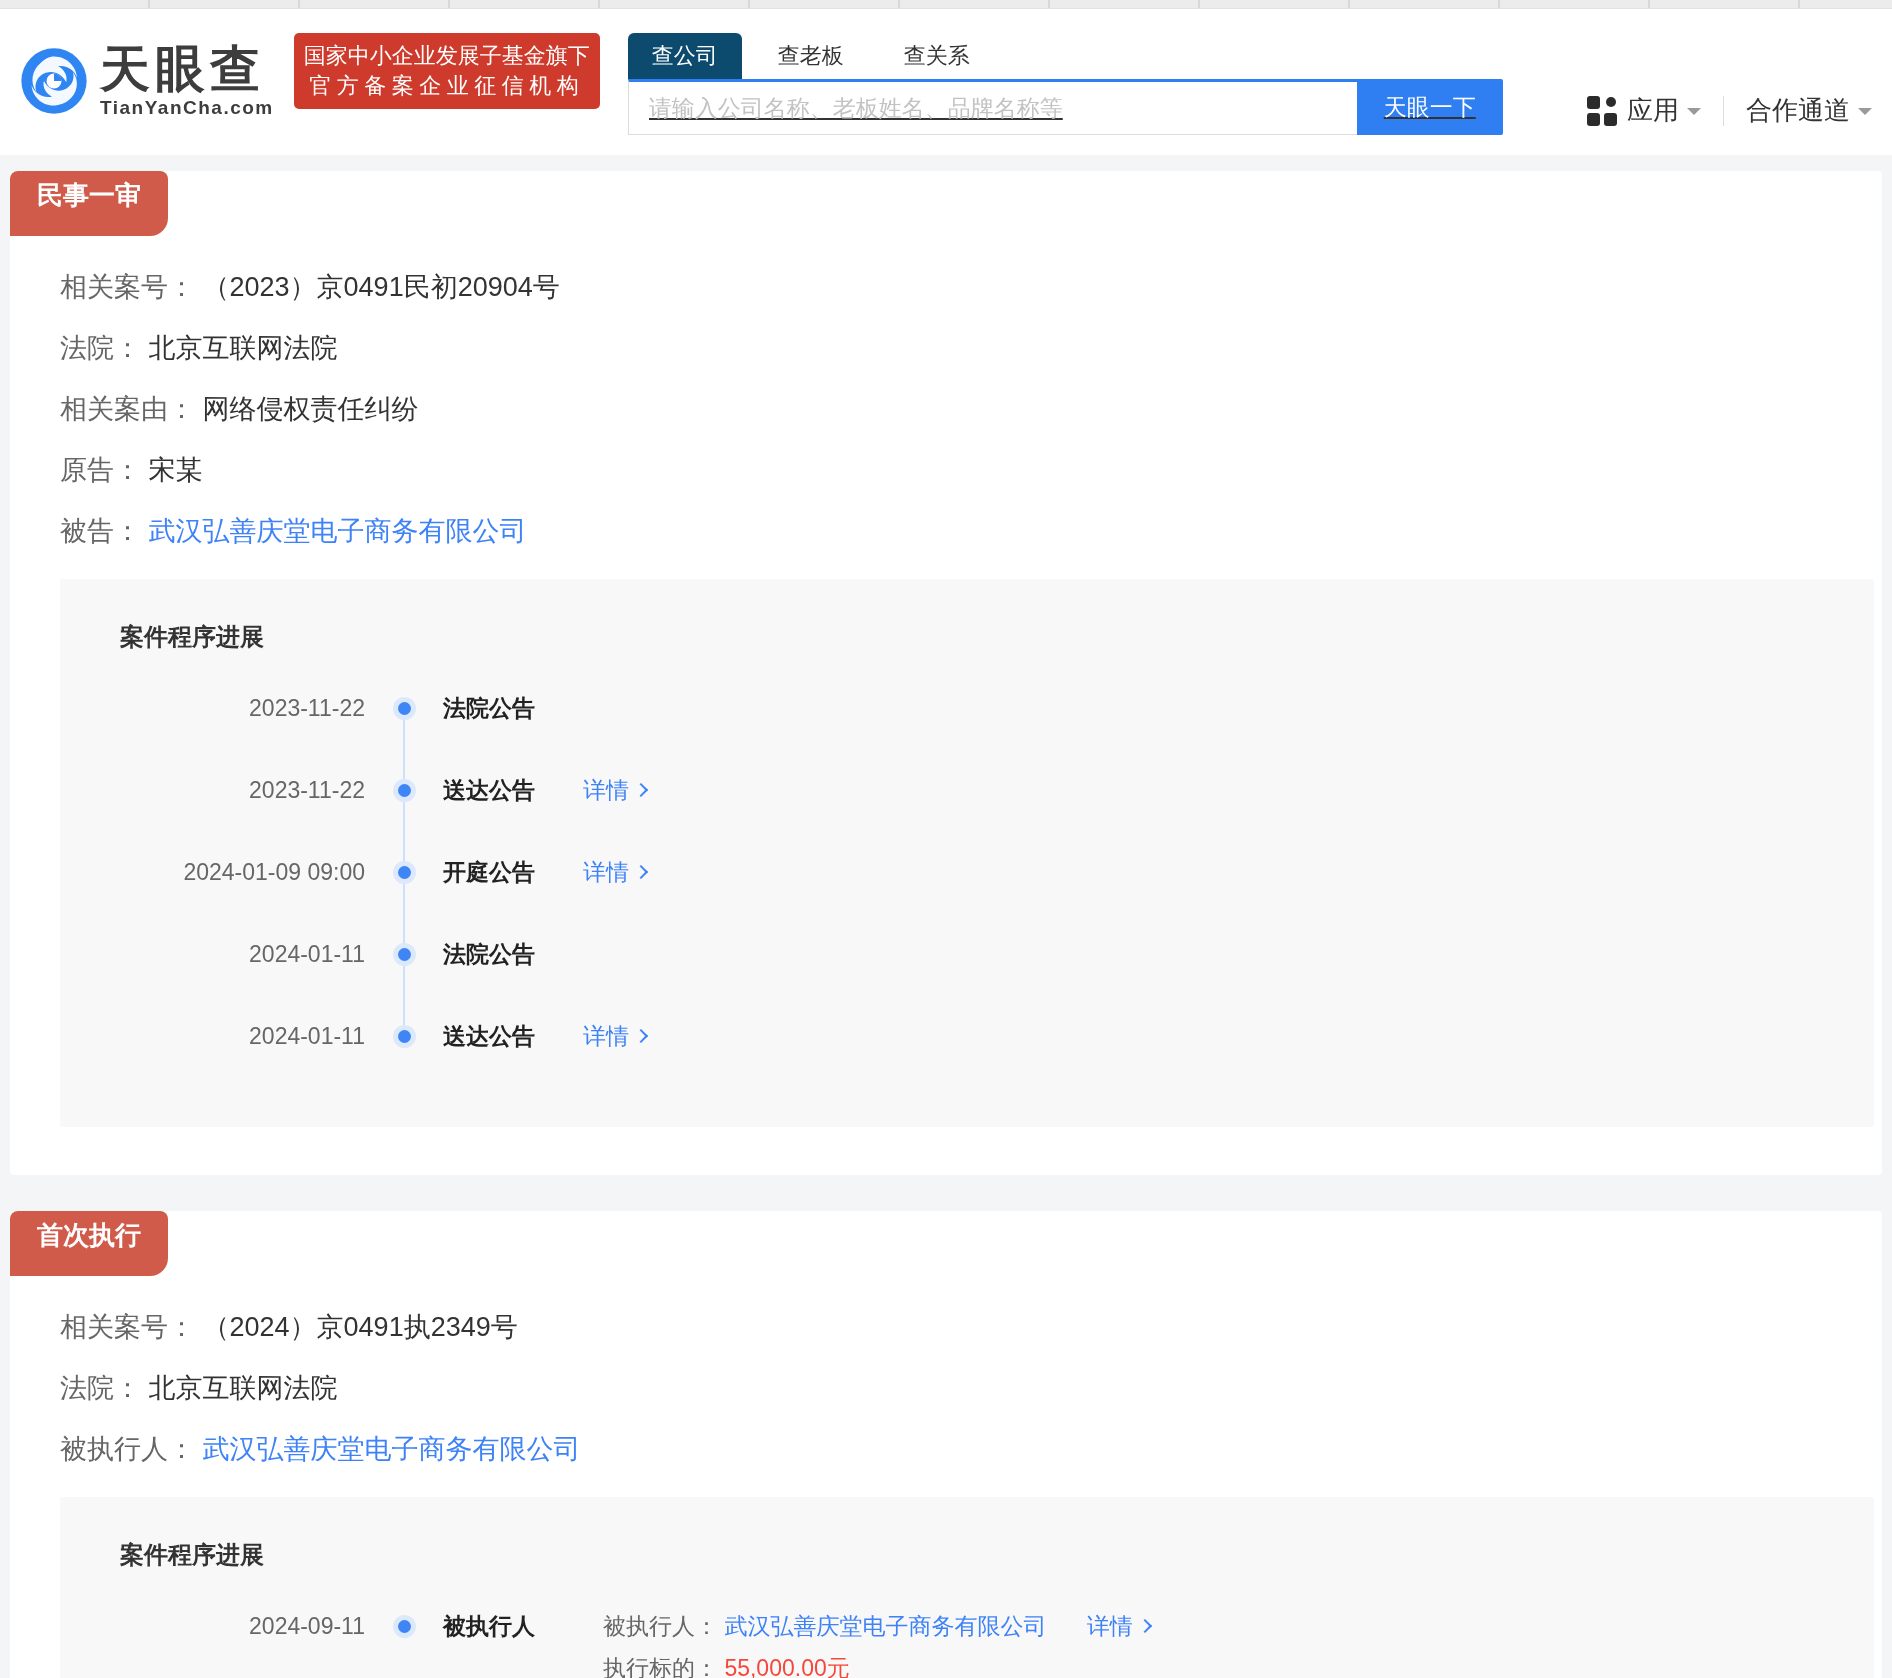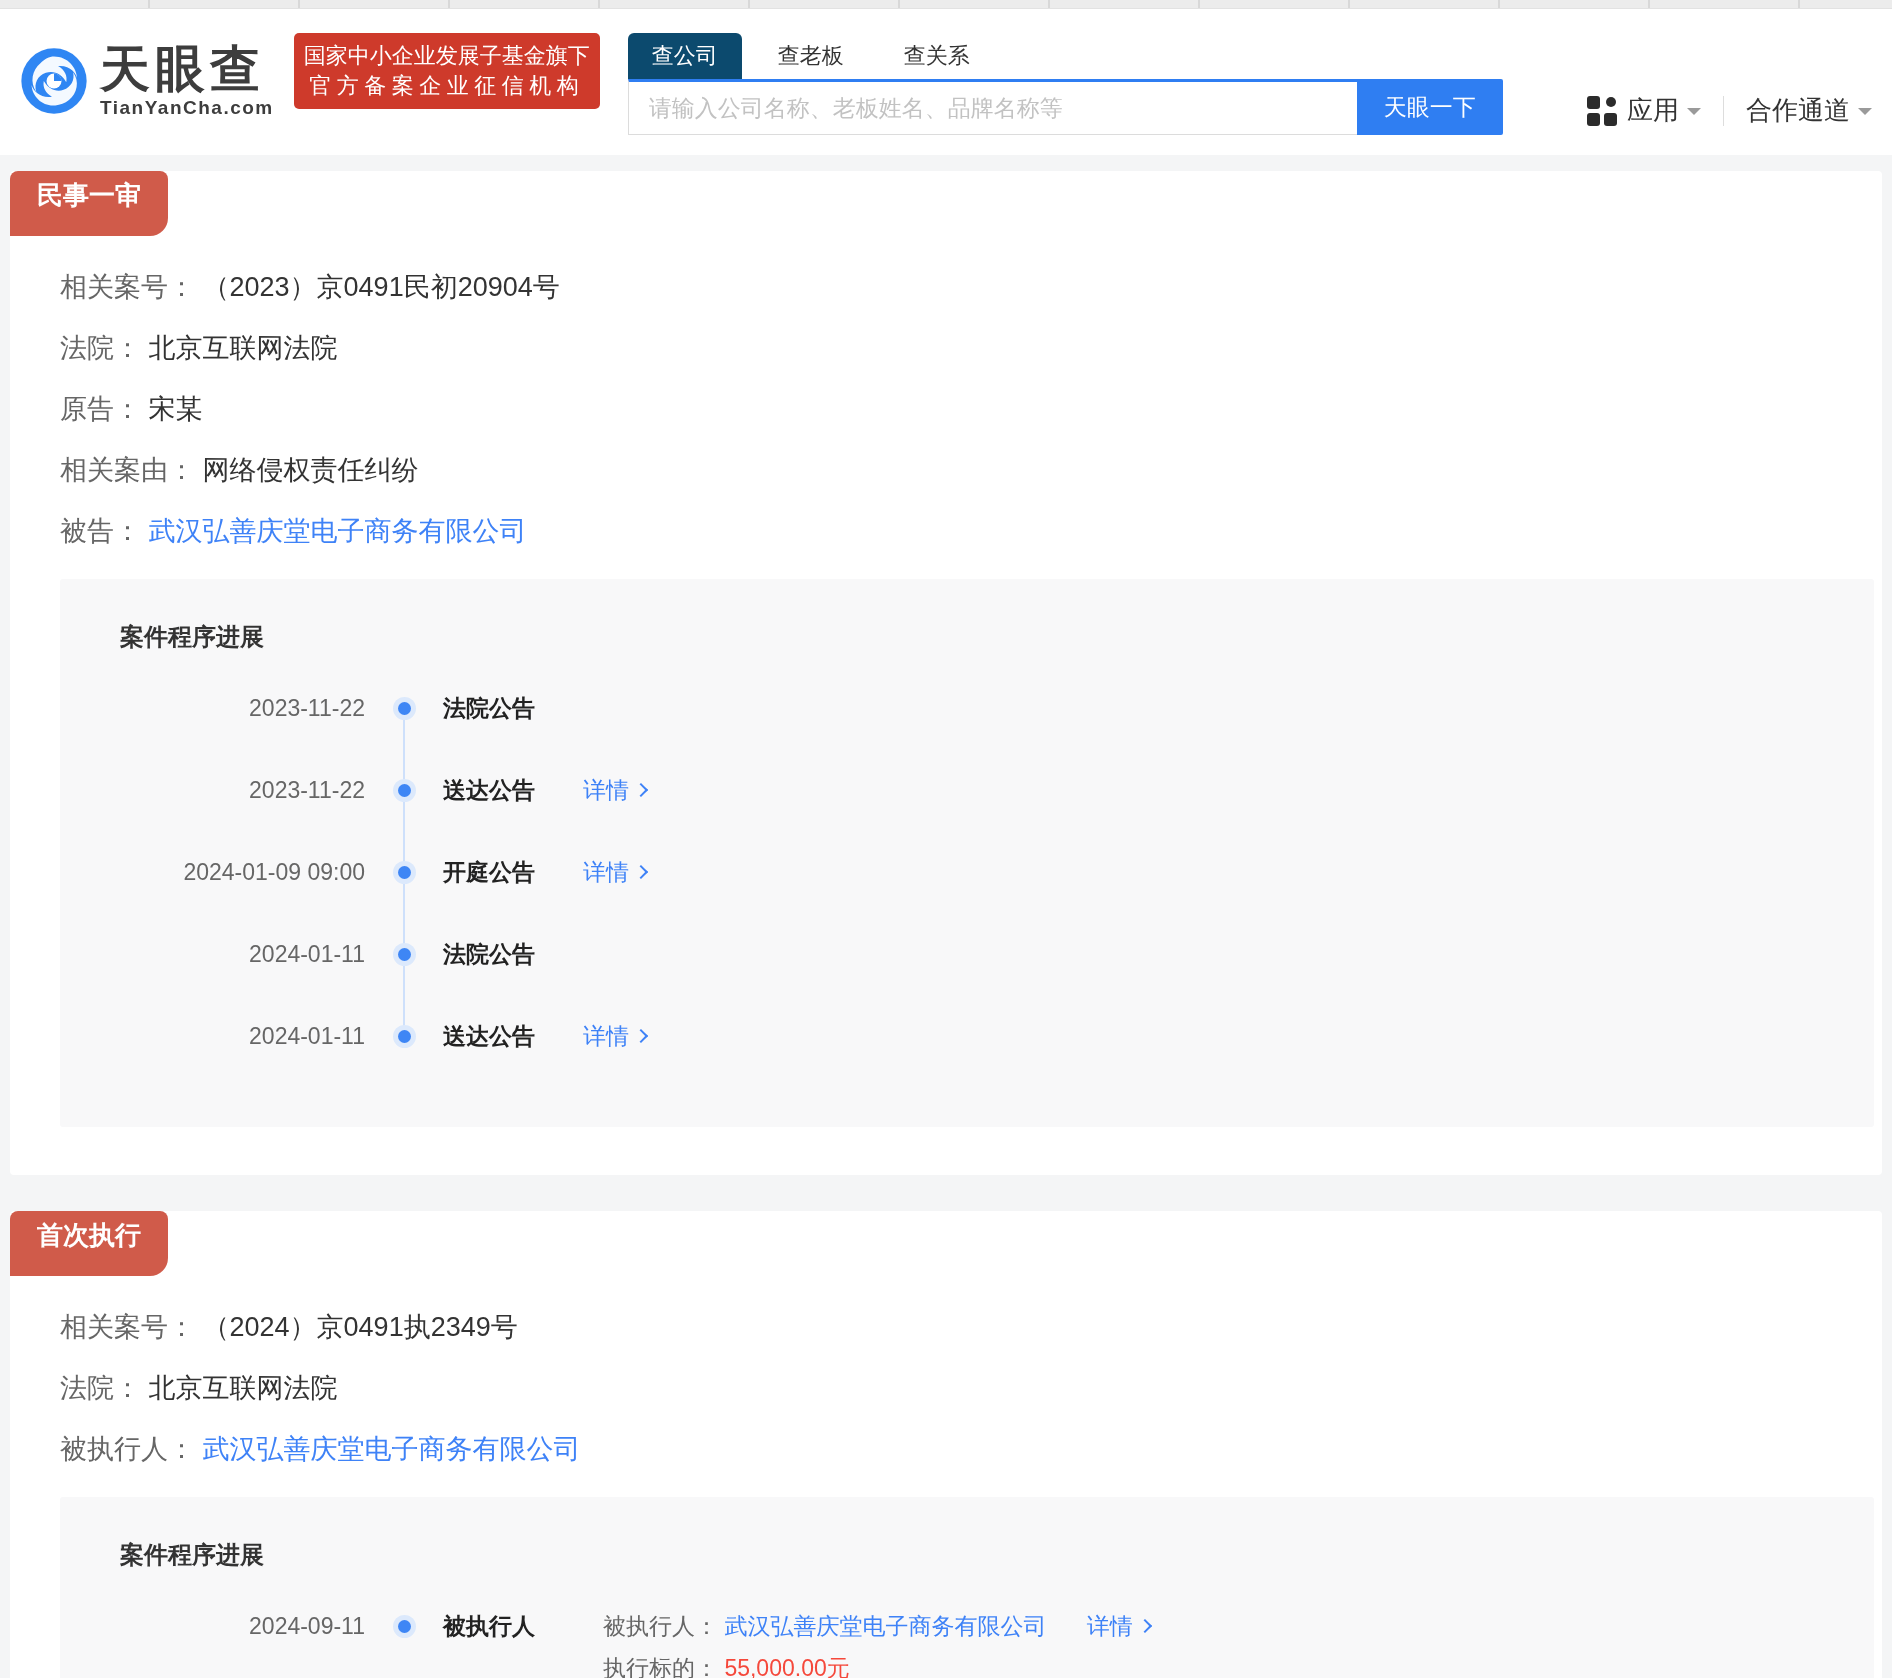--- a/index.html
+++ b/index.html
@@ -21,21 +21,21 @@
 
   .gov-badge { margin:24px 0 0 20px; background:#CE3A2B; color:#fff; border-radius:5px;
     padding:8px 10px; font-size:22px; line-height:30px; text-align:center; }
   .gov-badge .ls { letter-spacing:5.5px; }
 
   .search-block { margin:30px 0 0 28px; width:875px; }
   .tabs { display:flex; align-items:flex-end; height:40px; }
   .tab { font-size:22px; color:#333; padding:8px 24px; cursor:pointer; border-radius:6px 6px 0 0; }
   .tab.active { background:#0c4a6e; color:#fff; }
   .tab + .tab { margin-left:12px; }
-  .search-row { display:flex; height:56px; }
+  .search-row { display:flex; height:56px;text-decoration:underline; }
   .search-row input { flex:1; height:56px; border:1px solid #dcdcdc; border-top:3px solid #2F7EF2;
     border-right:none; padding:0 20px; font-size:23px; color:#333; outline:none;
     font-family:"Liberation Sans","DejaVu Sans",sans-serif; }
   .search-row input::placeholder { color:#c2c2c2; }
   .search-btn { width:146px; height:56px; background:#2F7EF2; color:#fff; border:none;
     font-size:23px; cursor:pointer; border-radius:0 2px 2px 0;
     font-family:"Liberation Sans","DejaVu Sans",sans-serif; }
 
   .right-nav { position:absolute; right:20px; top:84px; display:flex; align-items:center; }
   .nav-item { display:flex; align-items:center; font-size:26px; color:#333; cursor:pointer; }
@@ -150,26 +150,26 @@
     <div class="fields">
       <div class="field">
         <span class="flabel">相关案号：</span>
         <span class="fvalue">（2023）京0491民初20904号</span>
       </div>
       <div class="field">
         <span class="flabel">法院：</span>
         <span class="fvalue">北京互联网法院</span>
       </div>
       <div class="field">
+        <span class="flabel">相关案由：</span>
+        <span class="fvalue">网络侵权责任纠纷</span>
+      </div>
+      <div class="field">
         <span class="flabel">原告：</span>
         <span class="fvalue">宋某</span>
-      </div>
-      <div class="field">
-        <span class="flabel">相关案由：</span>
-        <span class="fvalue">网络侵权责任纠纷</span>
       </div>
       <div class="field">
         <span class="flabel">被告：</span>
         <a class="blue-link">武汉弘善庆堂电子商务有限公司</a>
       </div>
     </div>
 
     <div class="panel">
       <div class="panel-title">案件程序进展</div>
       <div class="tl">

